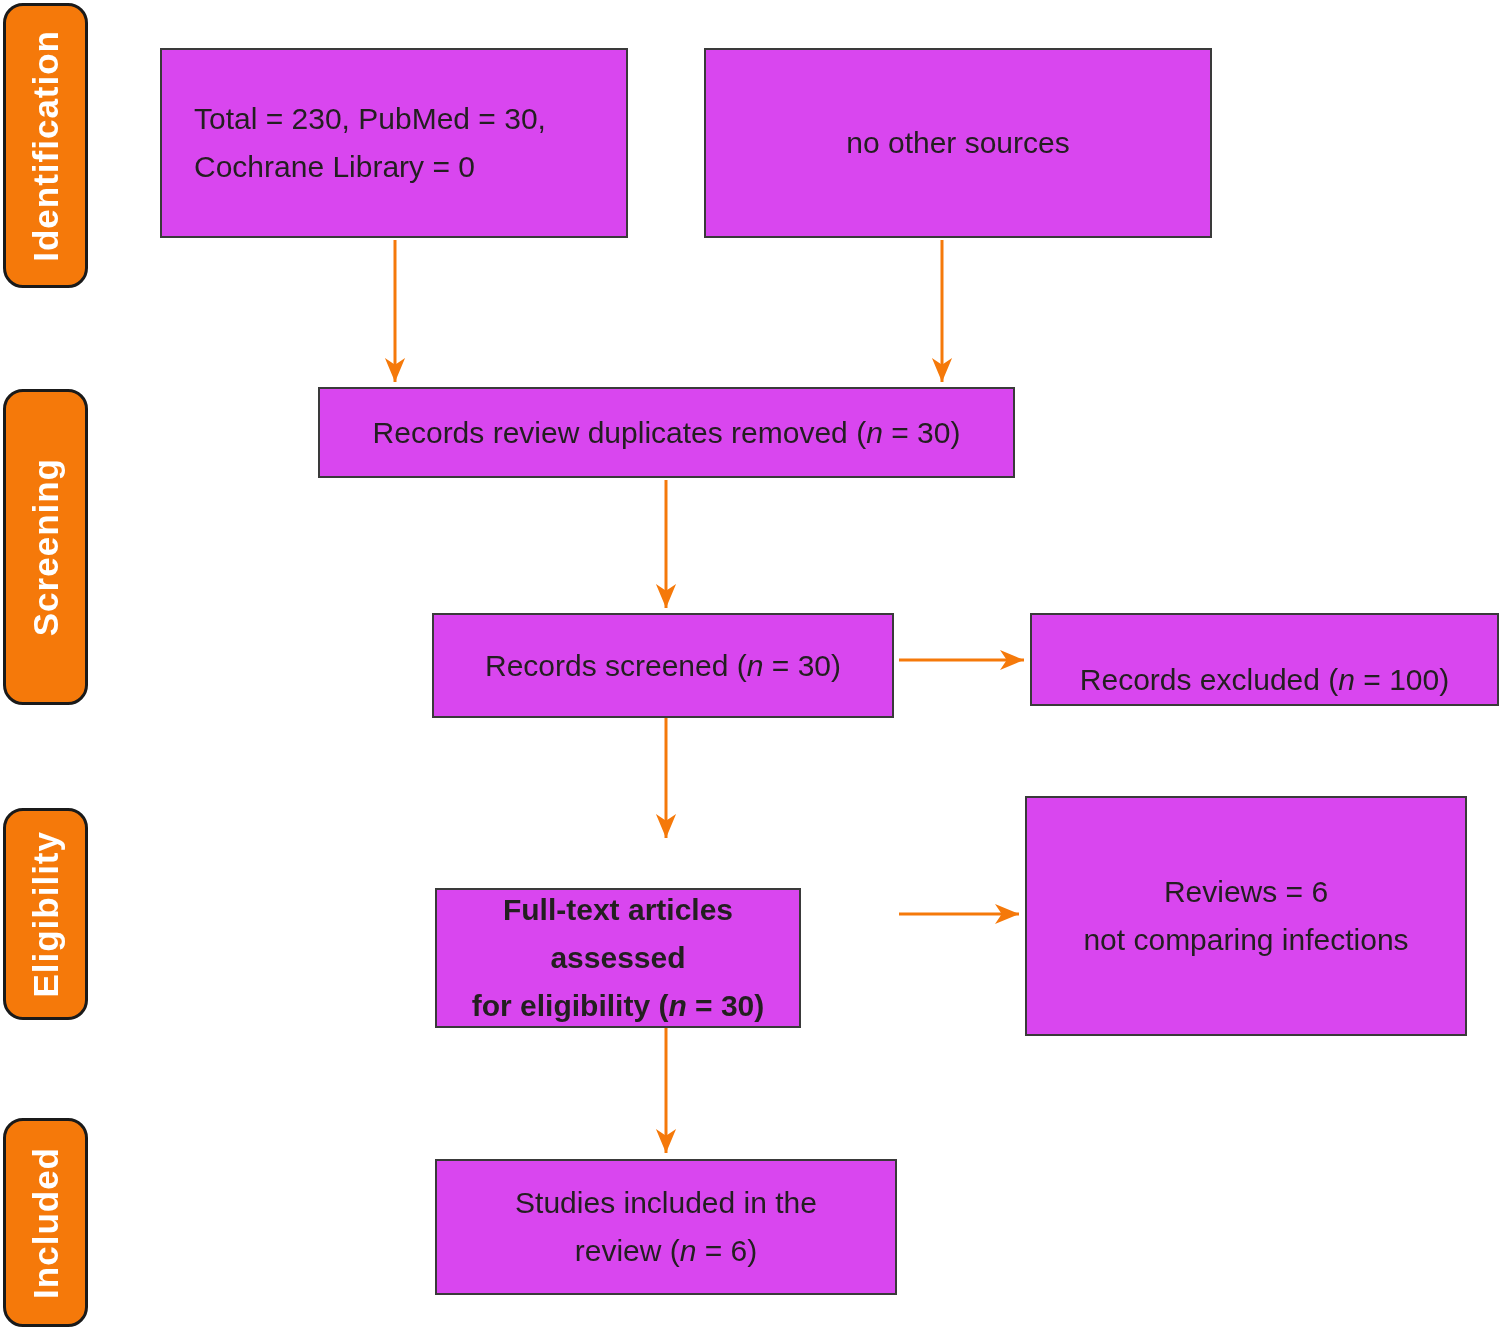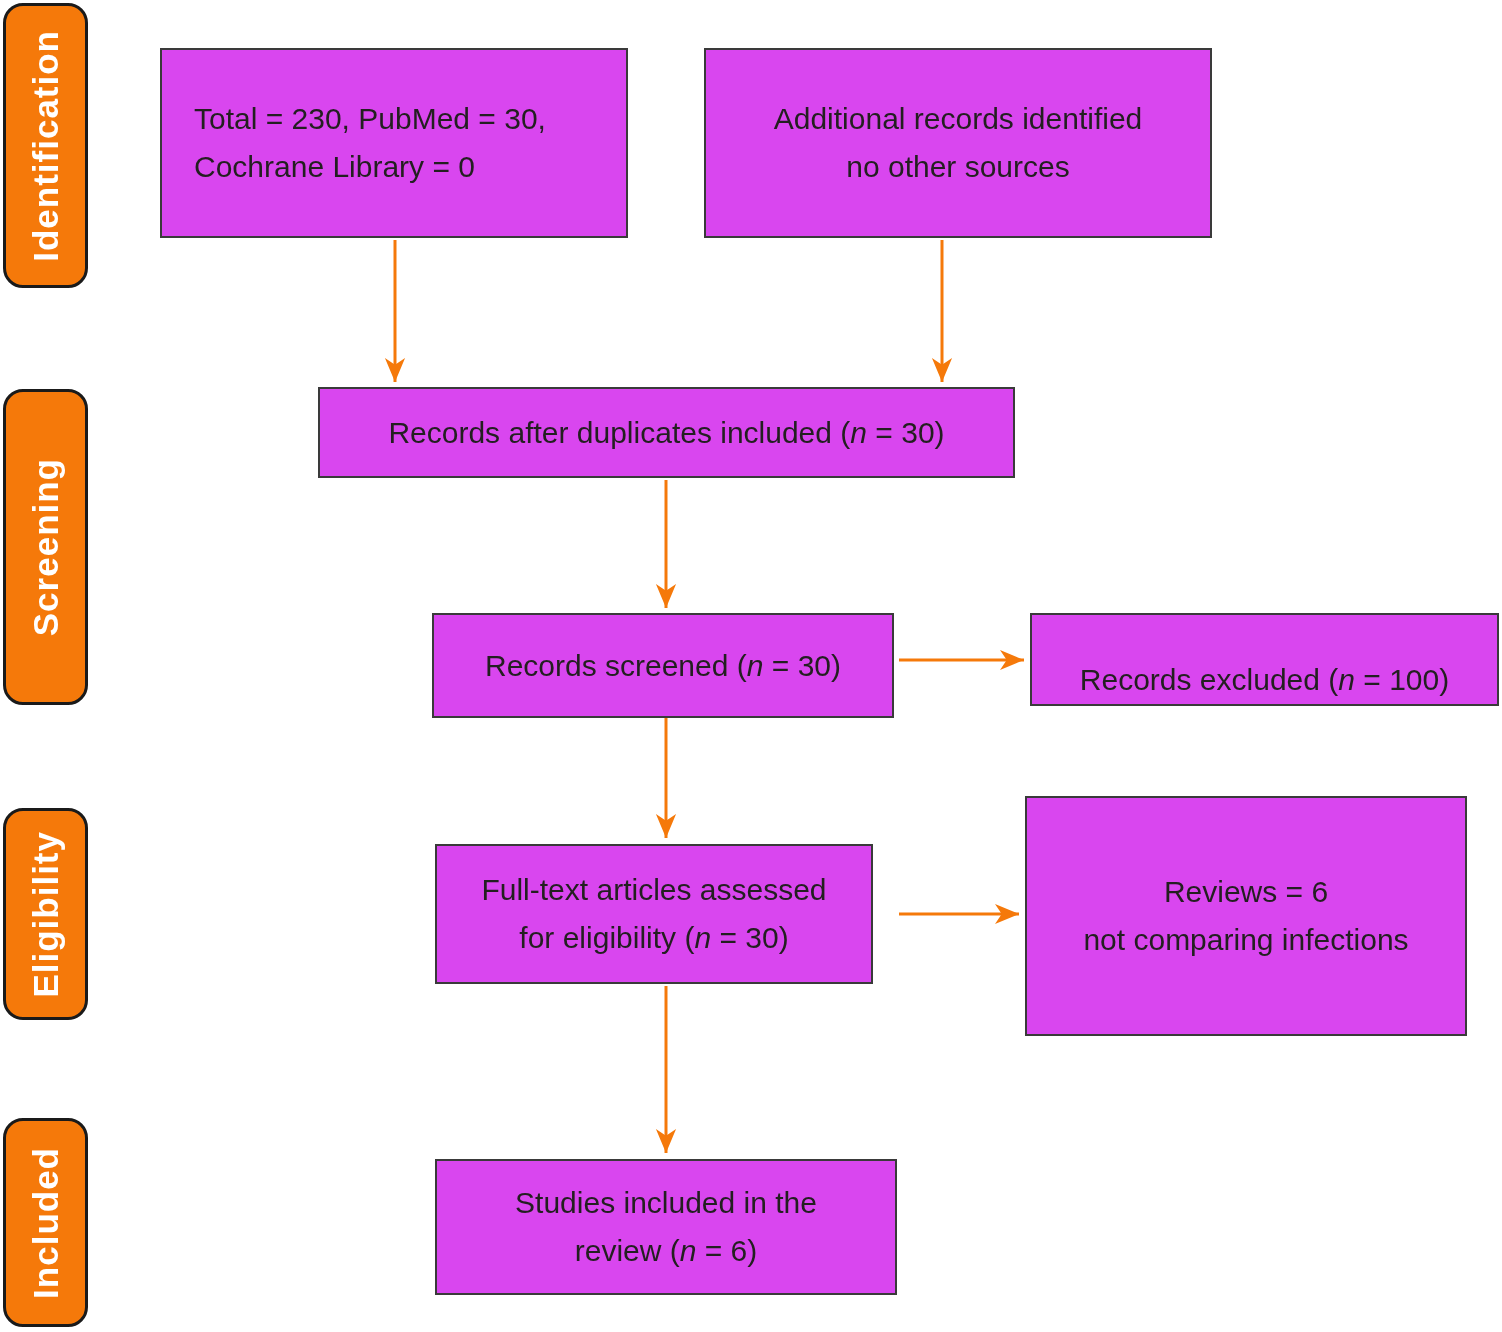--- a/index.html
+++ b/index.html
@@ -77,21 +77,21 @@
   #label-identification { left: 3px;  top: 3px;    width: 85px;  height: 285px; }
   #label-screening      { left: 3px;  top: 389px;  width: 85px;  height: 316px; }
   #label-eligibility    { left: 3px;  top: 808px;  width: 85px;  height: 212px; }
   #label-included       { left: 3px;  top: 1118px; width: 85px;  height: 209px; }
 
   #box-sources            { left: 160px;  top: 48px;   width: 468px; height: 190px; }
   #box-additional         { left: 704px;  top: 48px;   width: 508px; height: 190px; }
   #box-duplicates         { left: 318px;  top: 387px;  width: 697px; height: 91px;  }
   #box-screened           { left: 432px;  top: 613px;  width: 462px; height: 105px;  }
   #box-excluded           { left: 1030px; top: 613px;  width: 469px; height: 93px; justify-content: flex-end;  }
-  #box-fulltext           { left: 435px;  top: 844px;  width: 438px; height: 140px; }
+  #box-fulltext           { left: 435px;  top: 888px;  width: 366px; height: 140px; font-weight: bold; }
   #box-fulltext-excluded  { left: 1025px; top: 796px;  width: 442px; height: 240px; }
   #box-included-studies   { left: 435px;  top: 1159px; width: 462px; height: 136px; }
 </style>
 </head>
 <body>
 
 <div class="canvas">
 
   <svg class="arrow-layer" width="1502" height="1332" viewBox="0 0 1502 1332">
     <defs>
@@ -120,26 +120,25 @@
   <div class="stage-label" id="label-included">
     <span class="vtext">Included</span>
   </div>
 
   <div class="flow-box left-align" id="box-sources">
     <span>Total = 230, PubMed = 30,</span>
     <span>Cochrane Library = 0</span>
   </div>
 
   <div class="flow-box" id="box-additional">
-    <span>Additional records identified</span>
     <span>no other sources</span>
   </div>
 
   <div class="flow-box" id="box-duplicates">
-    <span><span>Records after duplicates included (</span><i>n</i><span> = 30)</span></span>
+    <span><span>Records review duplicates removed (</span><i>n</i><span> = 30)</span></span>
   </div>
 
   <div class="flow-box" id="box-screened">
     <span><span>Records screened (</span><i>n</i><span> = 30)</span></span>
   </div>
 
   <div class="flow-box" id="box-excluded">
     <span><span>Records excluded (</span><i>n</i><span> = 100)</span></span>
   </div>
 

